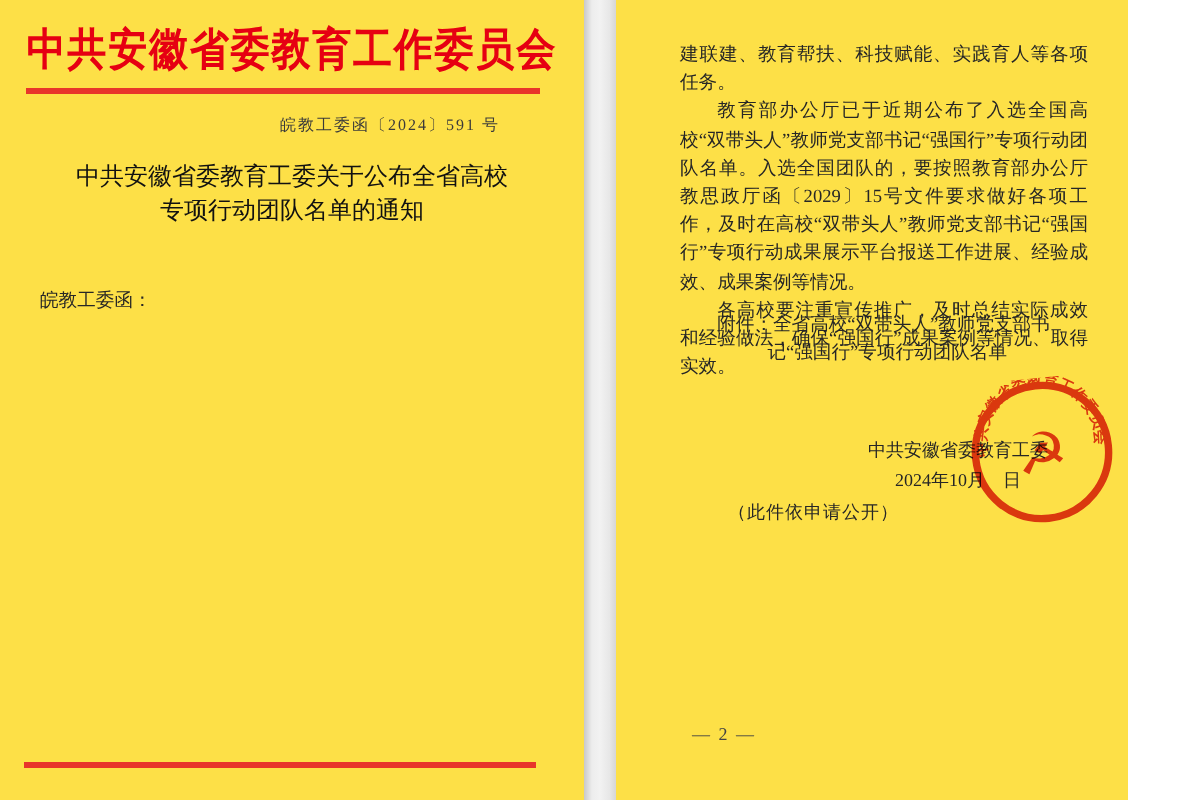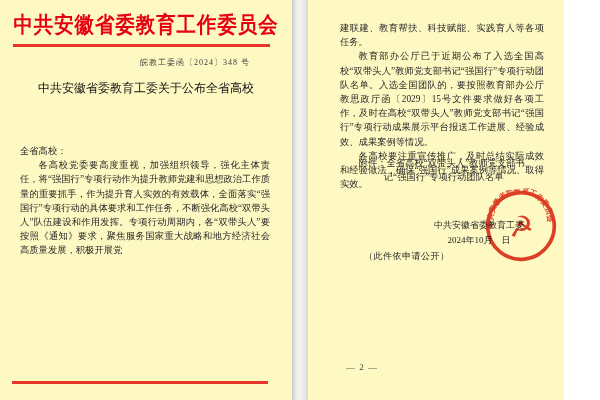--- a/index.html
+++ b/index.html
@@ -2,21 +2,21 @@
 <html><head>
 <meta charset="utf-8">
 <style>
   html,body{margin:0;padding:0;}
   body{
     width:600px;height:400px;overflow:hidden;position:relative;
     background:#ffffff;
     font-family:"Liberation Serif","DejaVu Serif",serif;
     color:#222;
   }
-  .page{position:absolute;top:0;bottom:0;background:#fef9c3;overflow:hidden;}
+  .page{position:absolute;top:0;bottom:0;background:#fde047;overflow:hidden;}
   #page-left{left:0;width:292px;}
   #page-right{left:308px;width:256px;}
   #page-divider{
     position:absolute;top:0;bottom:0;left:292px;width:16px;
     background:linear-gradient(90deg,#c9c9c9 0%,#ededed 25%,#f2f2f2 50%,#e7e7e7 80%,#d6d6d6 100%);
   }
   
   .red-header{
     position:absolute;top:12px;left:0;right:0;
     text-align:center;font-size:19px;font-weight:bold;
@@ -73,27 +73,27 @@
     position:absolute;top:362px;left:38px;
     font-size:9px;color:#444;letter-spacing:1px;
   }
 </style>
 </head>
 <body>
 
 <div class="page" id="page-left">
   <div class="red-header">中共安徽省委教育工作委员会</div>
   <div class="red-rule-top"></div>
-  <div class="doc-number">皖教工委函〔2024〕348 号</div>
+  <div class="doc-number">皖教工委函〔2024〕591 号</div>
   <div class="doc-title">
     <div>中共安徽省委教育工委关于公布全省高校</div>
+    <div>专项行动团队名单的通知</div>
   </div>
   <div class="body-text" id="page1-body">
-    <p class="salutation">全省高校：</p>
-    <p>各高校党委要高度重视，加强组织领导，强化主体责任，将“强国行”专项行动作为提升教师党建和思想政治工作质量的重要抓手，作为提升育人实效的有效载体，全面落实“强国行”专项行动的具体要求和工作任务，不断强化高校“双带头人”队伍建设和作用发挥。专项行动周期内，各“双带头人”要按照《通知》要求，聚焦服务国家重大战略和地方经济社会高质量发展，积极开展党</p>
+    <p class="salutation">皖教工委函：</p>
   </div>
   <div class="red-rule-bottom"></div>
 </div>
 
 <div id="page-divider"></div>
 
 <div class="page" id="page-right">
   <div class="body-text" id="page2-body">
     <p class="no-indent">建联建、教育帮扶、科技赋能、实践育人等各项任务。</p>
     <p>教育部办公厅已于近期公布了入选全国高校“双带头人”教师党支部书记“强国行”专项行动团队名单。入选全国团队的，要按照教育部办公厅教思政厅函〔2029〕15号文件要求做好各项工作，及时在高校“双带头人”教师党支部书记“强国行”专项行动成果展示平台报送工作进展、经验成效、成果案例等情况。</p>

